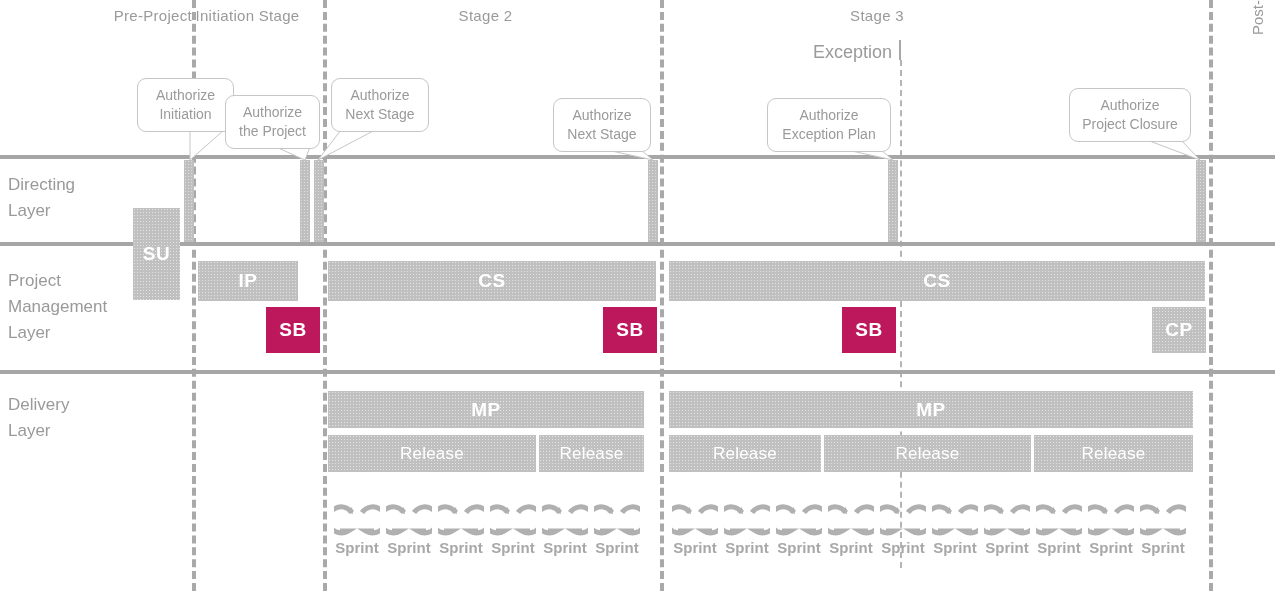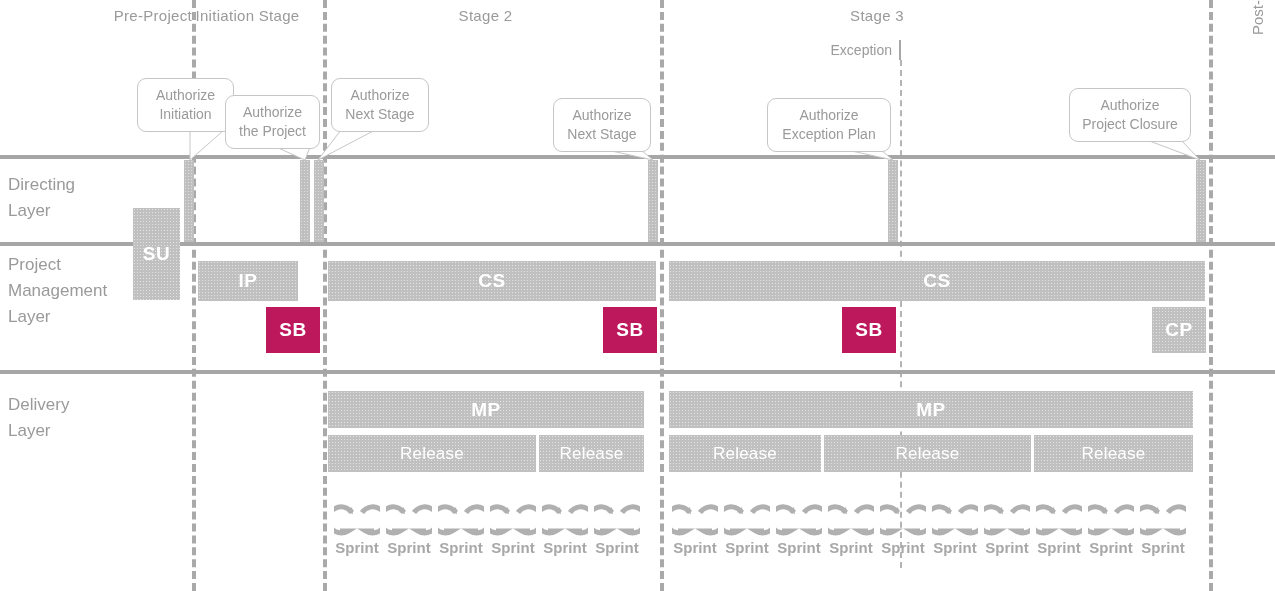--- a/index.html
+++ b/index.html
@@ -150,39 +150,39 @@
   <div id="col-dividers">
       <div class="col-div" style="left: 192px;"></div>
       <div class="col-div" style="left: 323px;"></div>
       <div class="col-div" style="left: 660px;"></div>
       <div class="col-div" style="left: 1209px;"></div>
     </div>
 
   <div id="exception-group">
       <div class="abs" style="left: 899px; top: 40px; width: 2px; height: 20px; background: rgb(168, 168, 168);"></div>
       <div class="exception-line" style="left: 900px; top: 60px; height: 508px;"></div>
-      <div class="abs" style="left: 804px; top: 42px; width: 88px; text-align: right; font-size: 14px; color: rgb(154, 154, 154); white-space: nowrap;">Exception</div>
+      <div class="abs" style="left: 804px; top: 42px; width: 88px; text-align: right; font-size: 18px; color: rgb(154, 154, 154); white-space: nowrap;">Exception</div>
     </div>
 
   <div id="stage-labels">
       <div class="stage-label" style="left: 0px; width: 192px; text-align: right;">Pre-Project</div>
       <div class="stage-label" style="left: 192px; width: 111px;">Initiation Stage</div>
       <div class="stage-label" style="left: 323px; width: 277px; margin-left: 24px;">Stage 2</div>
       <div class="stage-label" style="left: 660px; width: 434px;">Stage 3</div>
       <div class="vert-label" style="left: 1249px; top: 35px;">Post-Project</div>
     </div>
 
   <div class="lane-rule abs" style="top:155px"></div>
   <div class="lane-rule abs" style="top:242px"></div>
   <div class="lane-rule abs" style="top:370px"></div>
 
   <div id="layer-titles">
       <div class="layer-title" style="top: 172px;">Directing
 Layer</div>
-      <div class="layer-title" style="top: 252px;">Project
+      <div class="layer-title" style="top: 268px;">Project
 Management
 Layer</div>
       <div class="layer-title" style="top: 392px;">Delivery
 Layer</div>
     </div>
 
   <div id="directing-bars">
       <div class="dbar" style="left: 184px; top: 160px; width: 10px; height: 82px;"></div>
       <div class="dbar" style="left: 300px; top: 160px; width: 10px; height: 82px;"></div>
       <div class="dbar" style="left: 314px; top: 160px; width: 10px; height: 82px;"></div>

